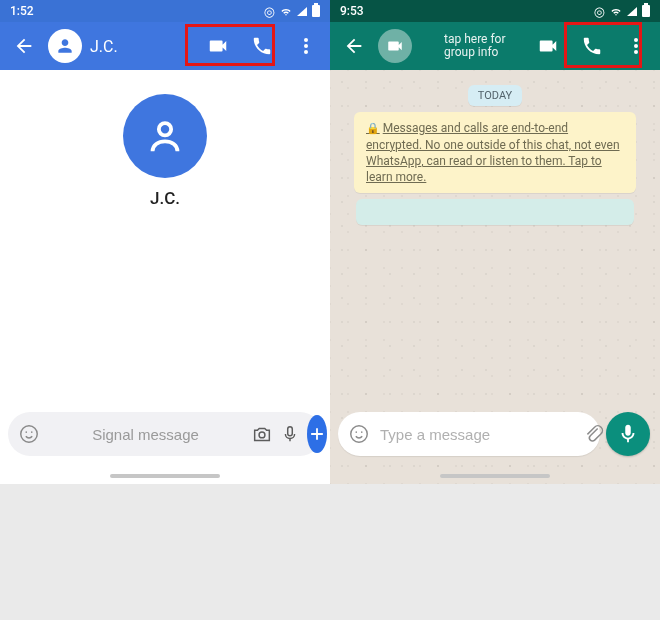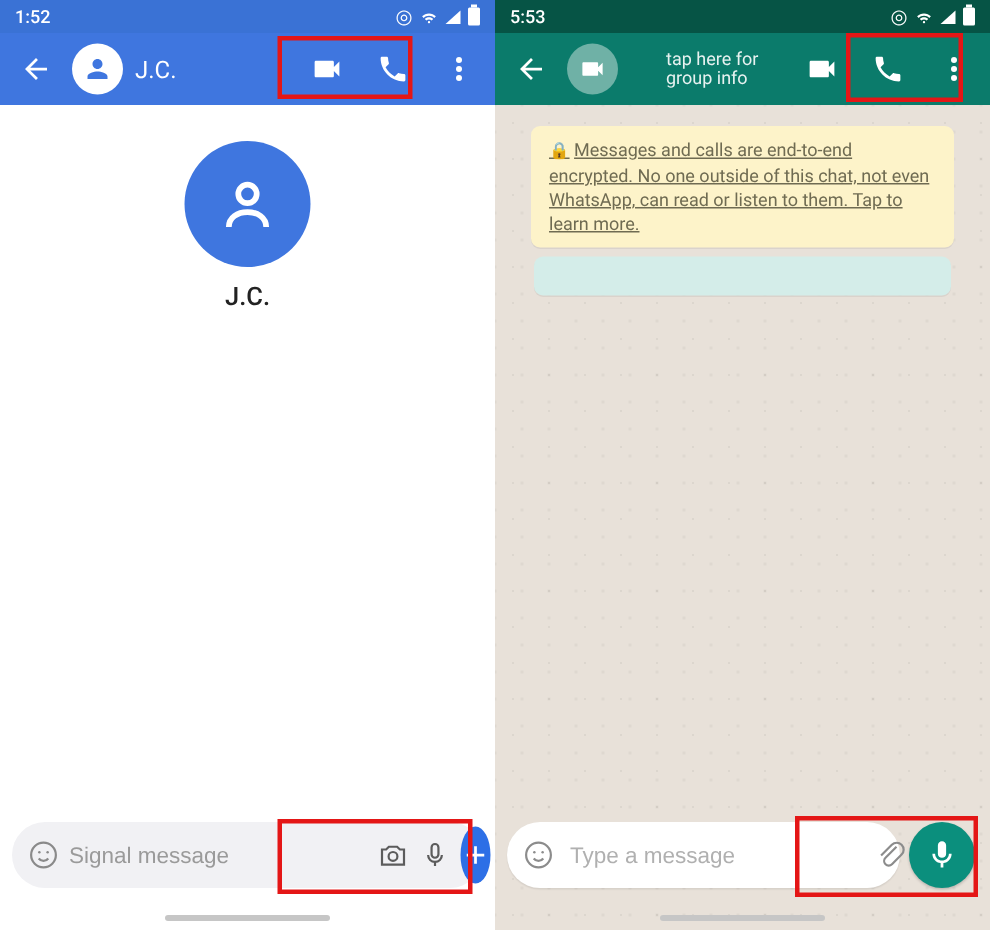--- a/index.html
+++ b/index.html
@@ -1,18 +1,18 @@
 <!DOCTYPE html>
 <html><head>
 <meta charset="utf-8">
 <style>
   * { box-sizing: border-box; margin: 0; padding: 0; }
   html, body { width: 660px; height: 620px; font-family: Roboto, Arial, sans-serif; }
   body { display: flex; background: #eaeaea; }
-  .phone { position: relative; width: 330px; height: 620px; overflow: hidden; }
+  .phone { position: relative; width: 330px; height: 484px; overflow: hidden; }
   .phone-left { background: #ffffff; }
   .phone-right { background: #e8e1d9; }
 
   
   .status { height: 22px; display: flex; align-items: center; justify-content: space-between; font-size: 12px; padding: 0 10px; color: #fff; }
   .status-left { font-weight: 500; }
   .status-right { display: flex; align-items: center; gap: 5px; }
   .sbar-blue { background: #3a72d5; }
   .sbar-green { background: #065445; }
   .tri { width: 0; height: 0; border-left: 10px solid transparent; border-bottom: 9px solid white; }
@@ -40,21 +40,21 @@
   .redbox { position: absolute; border: 3px solid #e41616; pointer-events: none; }
 
   
   .center-area { display:flex; flex-direction:column; align-items:center; padding-top: 24px; }
   .big-avatar { width: 84px; height: 84px; border-radius: 50%; background: #3f76df; display:flex; align-items:center; justify-content:center; }
   .big-avatar svg { width: 46px; height: 46px; stroke: #fff; stroke-width: 2; fill: none; }
   .contact-name { margin-top: 10px; font-size: 17px; font-weight: 500; color:#222; }
 
   
   .input-row { position:absolute; left:8px; right:8px; bottom:28px; height:44px; background:#f1f1f4; border-radius:22px; display:flex; align-items:center; padding:0 4px 0 10px; gap:6px; }
-  .input-row input { flex:1; border:none; outline:none; background:transparent; font-size:15px; color:#7f1d1d; }
+  .input-row input { flex:1; border:none; outline:none; background:transparent; font-size:15px; color:#7f1d1d;text-align:center; }
   .input-row input::placeholder { color:#9a9a9a; }
   .icon-btn { width:34px; height:34px; display:flex; align-items:center; justify-content:center; }
   .icon-btn svg { width:22px; height:22px; fill:none; stroke:#5c5c5c; stroke-width:1.6; }
   .icon-btn.smile svg { stroke:#8a8a8a; }
   .add-fab { width:38px; height:38px; border-radius:50%; background:#2d6fe6; display:flex; align-items:center; justify-content:center; }
   .add-fab svg { width:20px; height:20px; stroke:#fff; stroke-width:2.2; }
 
   
   .wa-body { position:absolute; top:70px; left:0; right:0; bottom:0; }
   .wa-pattern {
@@ -177,21 +177,21 @@
       <span></span>
     </div>
 
   <div class="redbox" style="left:185px; top:24px; width:90px; height:42px;"></div>
   <div class="redbox" style="left:185px; top:546px; width:130px; height:50px;"></div>
 </div>
 
 <div class="phone phone-right wa-pattern">
 
   <div class="status sbar-green">
-    <span class="status-left">5:53</span>
+    <span class="status-left">9:53</span>
     <div class="status-right">
       <span class="vib">◎</span>
       <svg class="wifi" viewBox="0 0 24 24">
           <path d="M12 18c.8 0 1.5.7 1.5 1.5S12.8 21 12 21s-1.5-.7-1.5-1.5S11.2 18 12 18zm0-5c2.2 0 4.2.9 5.7 2.3l-2.1 2.1C14.6 16.5 13.4 16 12 16s-2.6.5-3.5 1.4l-2.1-2.1C7.8 13.9 9.8 13 12 13zm0-5c3.6 0 6.8 1.4 9.2 3.8l-2.1 2.1C17.3 12 14.8 11 12 11s-5.3 1-7.1 2.9L2.8 11.8C5.2 9.4 8.4 8 12 8z"></path>
         </svg>
       <span class="tri"></span>
       <span class="batt"></span>
     </div>
   </div>
 
@@ -223,20 +223,21 @@
       <div class="more-dots">
           <div></div>
           <div></div>
           <div></div>
         </div>
     </div>
   </div>
 
   <div class="wa-body wa-pattern">
     <div class="wa-content">
+      <div class="center-row"><span class="pill">TODAY</span></div>
       <div class="e2e-box">
         <span class="lock">🔒</span><span>Messages and calls are end-to-end encrypted. No one outside of this chat, not even WhatsApp, can read or listen to them. Tap to learn more.</span>
       </div>
       <div class="wa-empty-bubble"></div>
     </div>
   </div>
 
   <div class="wa-input-wrap">
     <div class="wa-icon">
       <svg viewBox="0 0 24 24">

